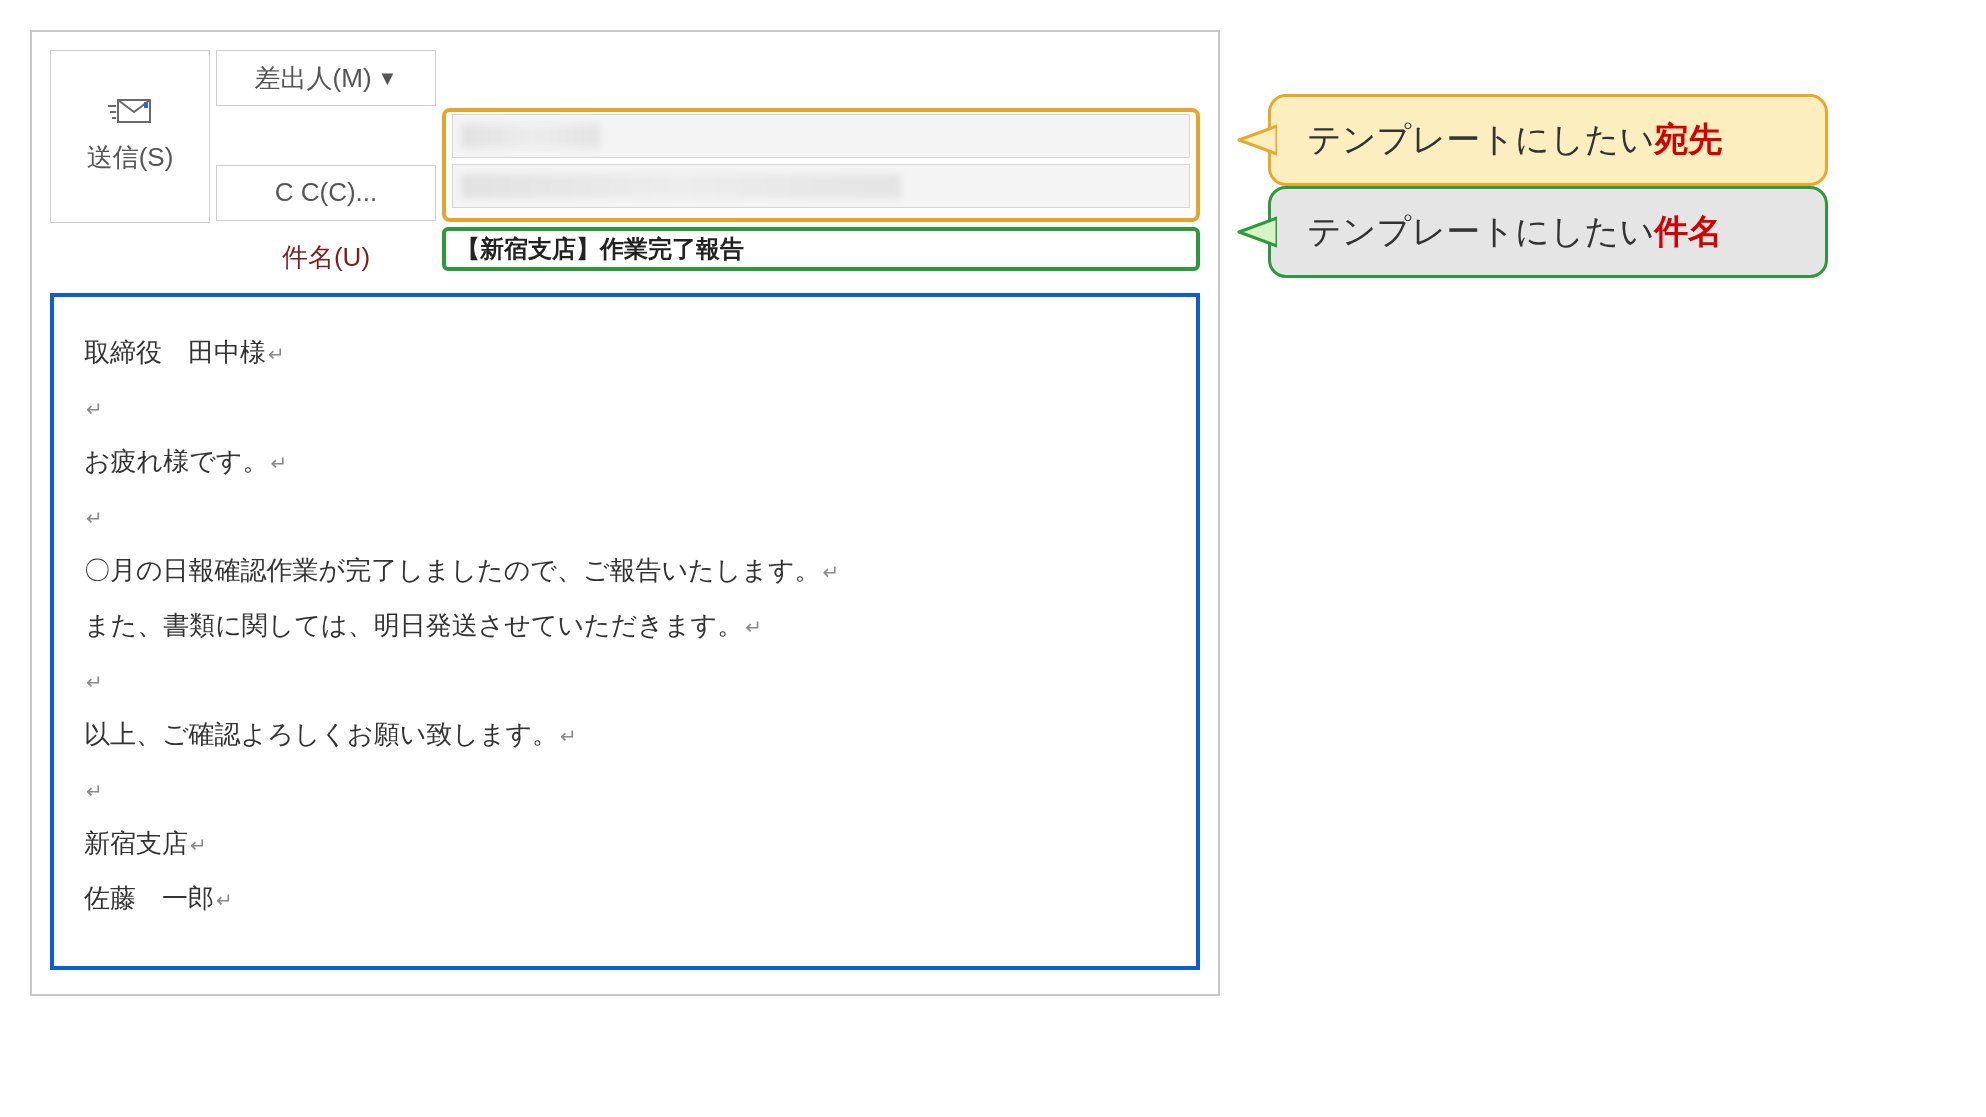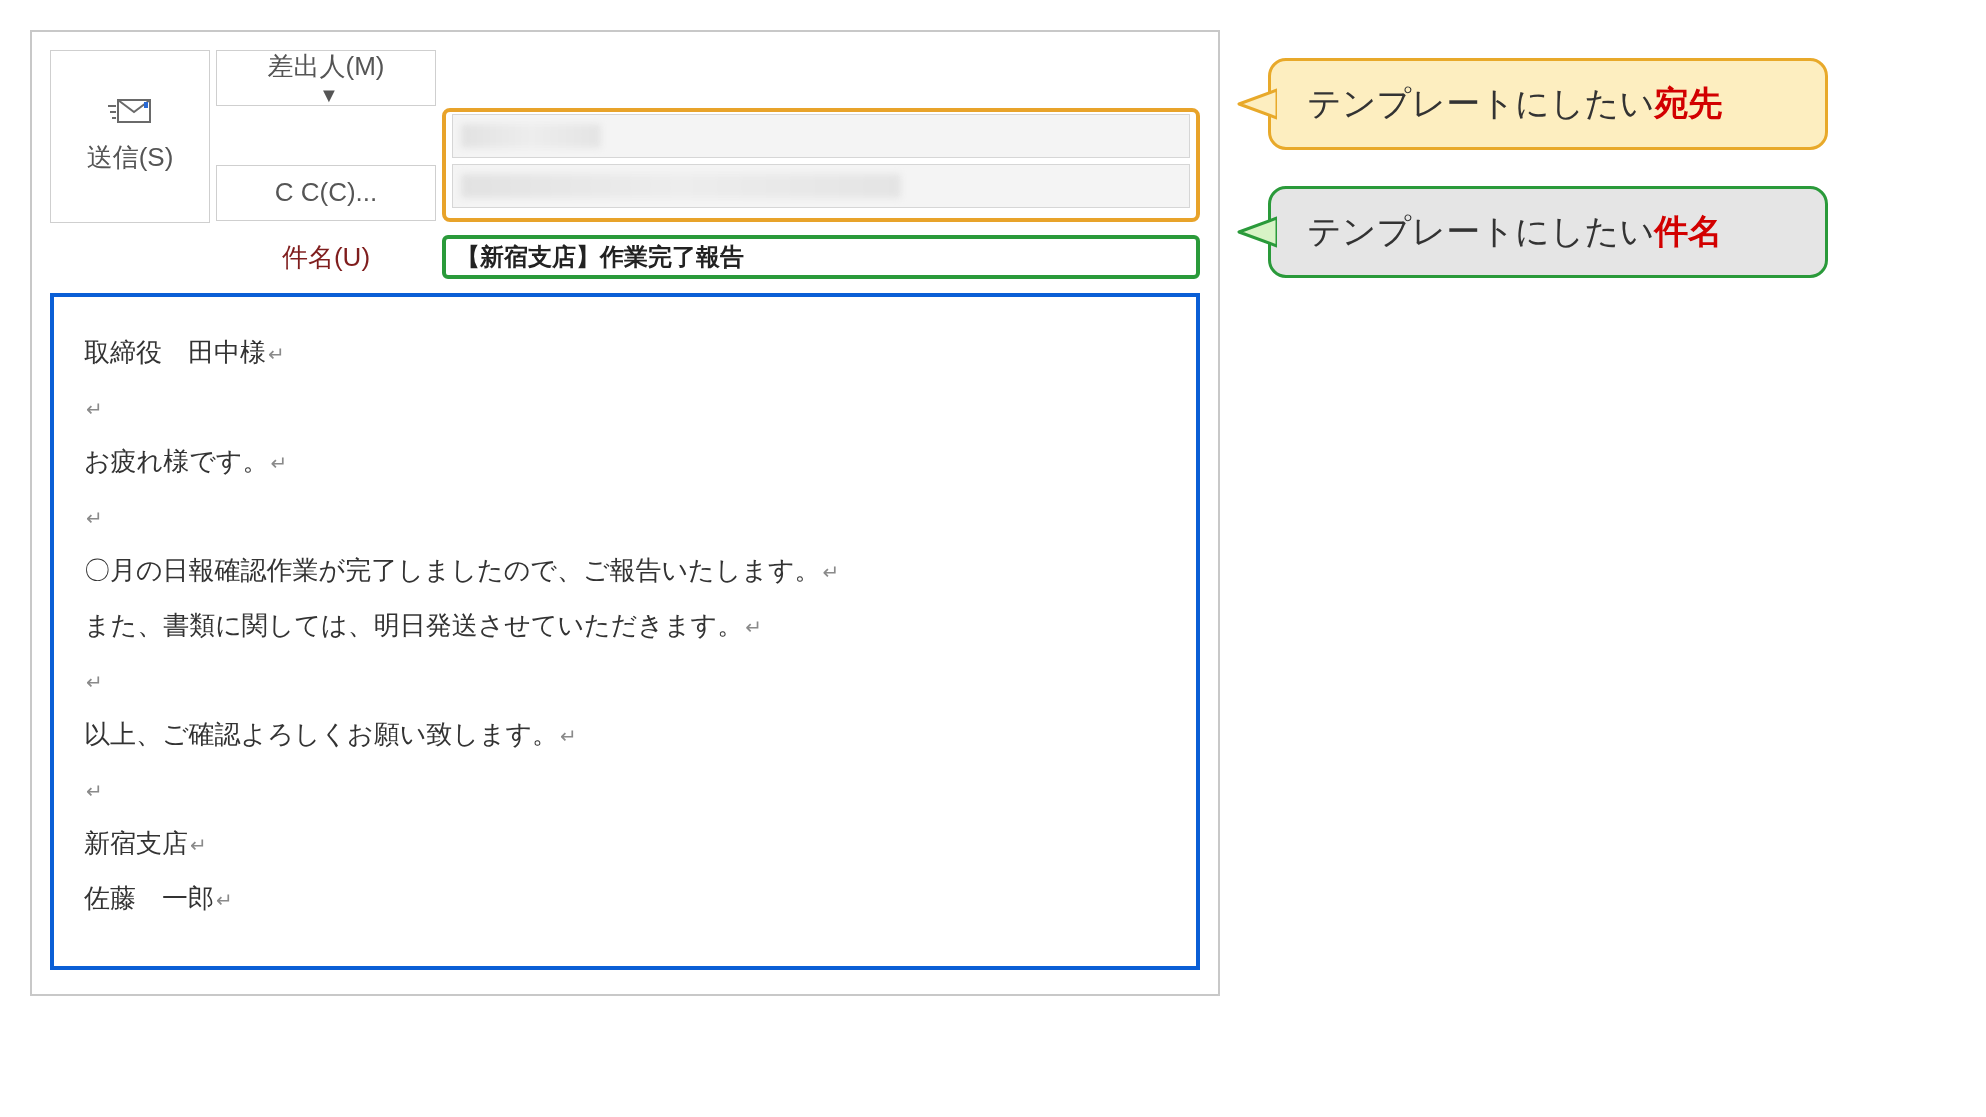--- a/index.html
+++ b/index.html
@@ -49,21 +49,20 @@
     border: 1px solid #cfcfcf;
     height: 56px;
     display: flex;
     align-items: center;
     justify-content: center;
     color: #555;
     font-size: 26px;
     background: #fff;
     margin-bottom: 2px;
     cursor: pointer;
-    flex-direction: column;
   }
   .hdr-btn .caret { margin-left: 6px; font-size: 20px; }
   .from-value {
     height: 56px;
     display: flex;
     align-items: center;
     padding-left: 12px;
     color: #555;
     font-size: 26px;
   }
@@ -95,21 +94,21 @@
   
   .subject-label {
     grid-column: 2;
     height: 48px;
     display: flex; align-items: center; justify-content: center;
     color: #7f1d1d; font-size: 26px;
     margin-top: 10px;
   }
   .subject-value-wrap {
     grid-column: 3;
-    margin-top: 12px;
+    margin-top: 4px;
   }
   .subject-value {
     border: 4px solid #2a9a3a;
     border-radius: 6px;
     padding: 2px 10px;
     font-size: 24px;
     font-weight: 600;
     color: #222;
     height: 44px;
     display: flex; align-items: center;
@@ -121,22 +120,21 @@
     padding: 28px 30px 40px 30px;
     line-height: 2.1;
     font-size: 26px;
     color: #333;
   }
   .crlf { color: #8a8a8a; font-size: 20px; margin-left: 2px; }
   
   .callouts {
     display: flex;
     flex-direction: column;
-    gap: 36px;
-    margin-top: 28px;
+    margin-top: 64px;
   }
   .callout {
     position: relative;
     border-radius: 18px;
     padding: 20px 36px;
     font-size: 34px;
     color: #333;
     border: 3px solid;
     min-width: 560px;
     margin-left: 36px;

